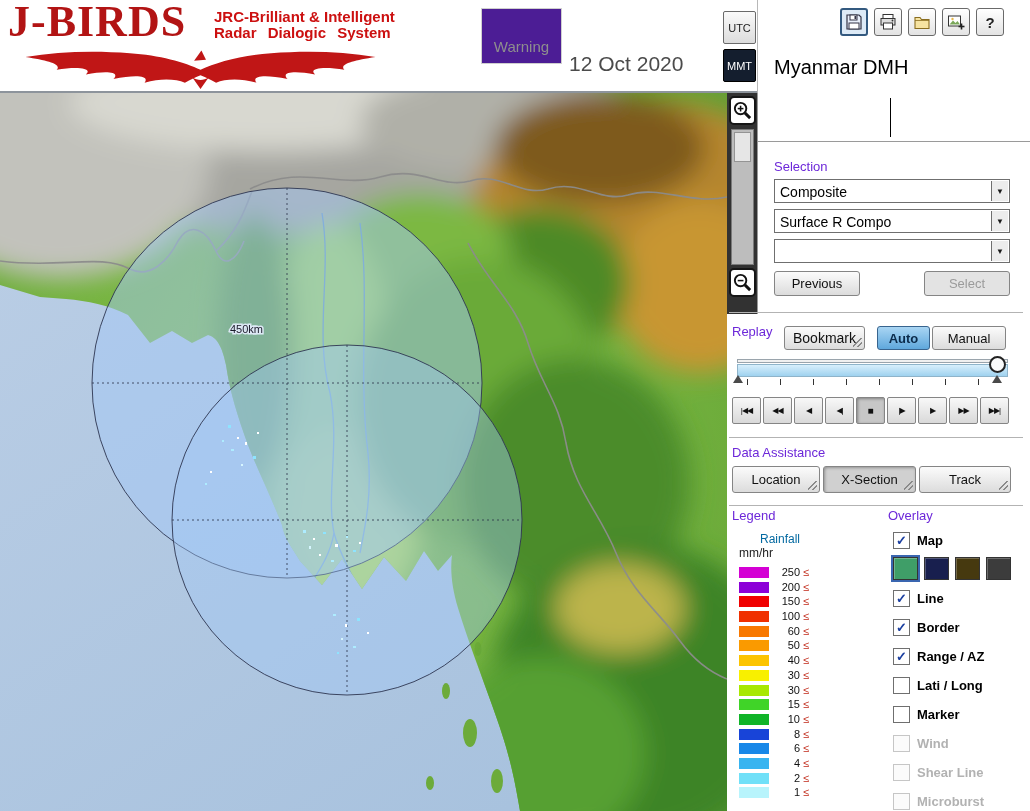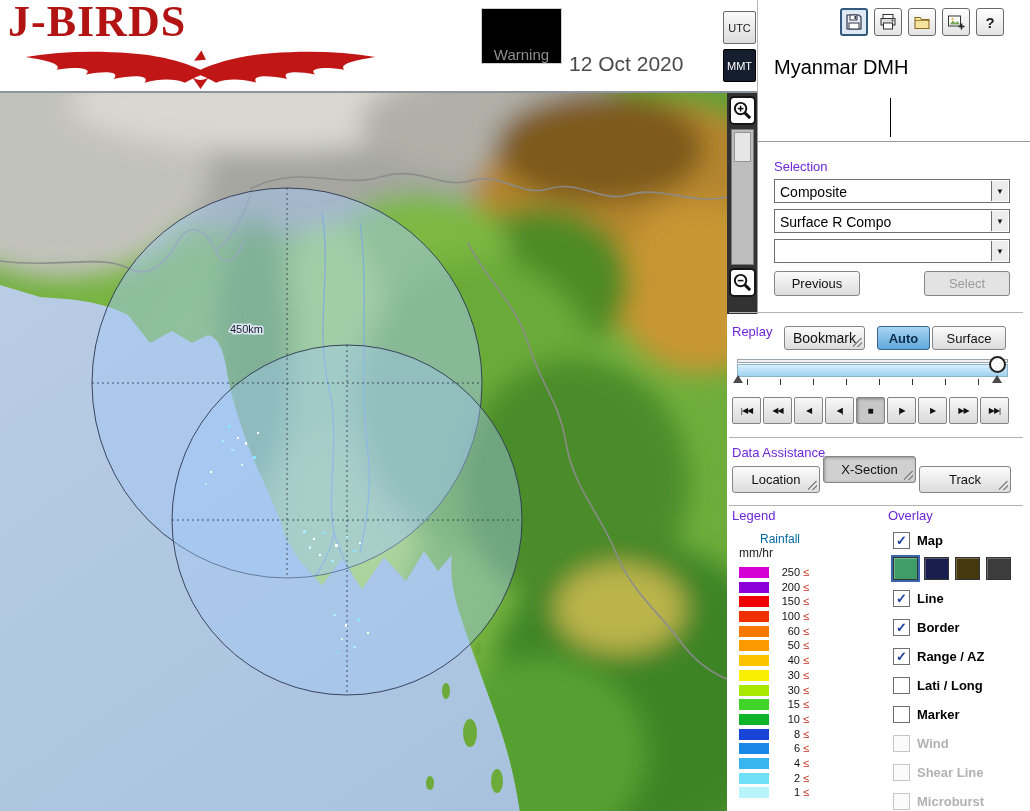--- a/index.html
+++ b/index.html
@@ -5,21 +5,21 @@
   *{box-sizing:border-box;margin:0;padding:0}
   body{margin:0;background:#777;font-family:"Liberation Sans",sans-serif}
   .app{position:relative;width:1030px;height:811px;background:#fff;overflow:hidden}
 
   
   .header{position:absolute;left:0;top:0;width:1030px;height:93px;background:#fff}
   .logo-title{position:absolute;left:8px;top:-4px;font-family:"Liberation Serif",serif;font-weight:bold;font-size:44px;color:#b21414;letter-spacing:1px}
   .logo-sub{position:absolute;left:214px;top:9px;color:#cc1010;font-weight:bold;font-size:15px;line-height:16px}
   .logo-sub .ls2{word-spacing:7px}
   .eagle{position:absolute;left:8px;top:46px;width:385px;height:44px}
-  .warning-box{position:absolute;left:481px;top:8px;width:81px;height:56px;border:1px solid #cfcfcf;background:#000000;display:flex;align-items:flex-end;justify-content:center;color:#8e8e8e;font-size:15px}
+  .warning-box{position:absolute;left:481px;top:8px;width:81px;height:56px;border:1px solid #cfcfcf;background:#4c1d95;display:flex;align-items:flex-end;justify-content:center;padding-bottom:8px;color:#8e8e8e;font-size:15px}
   .clock-time{position:absolute;left:568px;top:4px;font-size:38px;color:#4b4b4b;letter-spacing:2px}
   .clock-date{position:absolute;left:569px;top:52px;font-size:21px;color:#4b4b4b}
   .tz-btn{position:absolute;left:723px;width:33px;height:33px;display:flex;align-items:center;justify-content:center;font-size:11px;border:1px solid #6a6a6a;border-radius:2px}
   .tz-utc{top:11px;background:linear-gradient(#fafafa,#dcdcdc);color:#222}
   .tz-mmt{top:49px;background:#141e2e;color:#fff;border-color:#000}
   .hline{position:absolute;left:0;top:91px;width:757px;height:2px;background:#8d949c}
   .vline{position:absolute;left:757px;top:0;width:1px;height:93px;background:#b8b8b8}
   .toolbar{position:absolute;left:840px;top:8px;display:flex;gap:6px}
   .tool-btn{width:28px;height:28px;border:1px solid #6a6a6a;border-radius:3px;background:linear-gradient(#ffffff,#e3e3e3);display:flex;align-items:center;justify-content:center}
   .tool-btn.active{border:2px solid #33597f;background:#ddeaf6}
@@ -85,20 +85,24 @@
   .mswatch{width:25px;height:23px;border:1px solid #333;box-shadow:inset 1px 1px 0 rgba(255,255,255,.25)}
   .mswatch.selected{outline:2px solid #3a66b0}
 </style>
 </head>
 <body>
 
 <div class="app">
 
   <div class="header">
     <div class="logo-title">J-BIRDS</div>
+    <div class="logo-sub">
+      <div>JRC-Brilliant &amp; Intelligent</div>
+      <div class="ls2">Radar Dialogic System</div>
+    </div>
     <svg class="eagle" viewBox="0 0 390 48">
       <path fill="#c01616" d="M195,26 C178,18 150,10 118,8 C80,5 40,6 4,12 C30,16 44,20 38,26 C60,22 78,24 70,31 C92,27 108,28 100,36 C124,31 140,32 134,40 C152,35 168,36 178,40 C184,37 190,34 195,32 C200,34 206,37 212,40 C222,36 238,35 256,40 C250,32 266,31 290,36 C282,28 298,27 320,31 C312,24 330,22 352,26 C346,20 360,16 386,12 C350,6 310,5 272,8 C240,10 212,18 195,26 Z"></path>
       <path fill="#c01616" d="M188,16 L196,5 L201,15 Z"></path>
       <path fill="#c01616" d="M186,34 L195,47 L204,34 C198,38 192,38 186,34 Z"></path>
     </svg>
     <div class="warning-box">
       <span>Warning</span>
     </div>
     <div class="clock-date">12 Oct 2020</div>
     <div class="tz-btn tz-utc">UTC</div>
@@ -294,21 +298,21 @@
   </div>
 
   <div class="btn" style="left:774px;top:271px;width:86px;height:25px">Previous</div>
   <div class="btn disabled" style="left:924px;top:271px;width:86px;height:25px">Select</div>
 
   <div class="sep" style="top:312px"></div>
 
   <div class="panel-label" style="left:732px;top:324px">Replay</div>
   <div class="btn grip" style="left:784px;top:326px;width:81px;height:24px;font-size:14px">Bookmark</div>
   <div class="btn blue" style="left:877px;top:326px;width:53px;height:24px">Auto</div>
-  <div class="btn" style="left:932px;top:326px;width:74px;height:24px">Surface</div>
+  <div class="btn" style="left:932px;top:326px;width:74px;height:24px">Manual</div>
 
   <div class="tl-groove"></div>
   <div class="tl-fill"></div>
   <div class="tri" style="left:733px;top:375px"></div>
   <div class="tri" style="left:992px;top:375px"></div>
   <div class="tl-tick" style="left:747px"></div>
   <div class="tl-tick" style="left:780px"></div>
   <div class="tl-tick" style="left:813px"></div>
   <div class="tl-tick" style="left:846px"></div>
   <div class="tl-tick" style="left:879px"></div>
@@ -326,21 +330,21 @@
     <div class="pb">|▶</div>
     <div class="pb">▶</div>
     <div class="pb">▶▶</div>
     <div class="pb">▶▶|</div>
   </div>
 
   <div class="sep" style="top:437px"></div>
 
   <div class="panel-label" style="left:732px;top:445px">Data Assistance</div>
   <div class="btn grip" style="left:732px;top:466px;width:88px;height:27px">Location</div>
-  <div class="btn grip pressed" style="left:823px;top:456px;width:93px;height:27px">X-Section</div>
+  <div class="btn grip pressed" style="left:823px;top:466px;width:93px;height:27px">X-Section</div>
   <div class="btn grip" style="left:919px;top:466px;width:92px;height:27px">Track</div>
 
   <div class="sep" style="top:505px"></div>
 
   <div class="panel-label" style="left:732px;top:508px">Legend</div>
   <div class="legend-head1">Rainfall</div>
   <div class="legend-head2">mm/hr</div>
   <div class="legend-rows">
     <div class="lg-row">
         <span class="lg-swatch" style="background: rgb(212, 0, 212);"></span>

